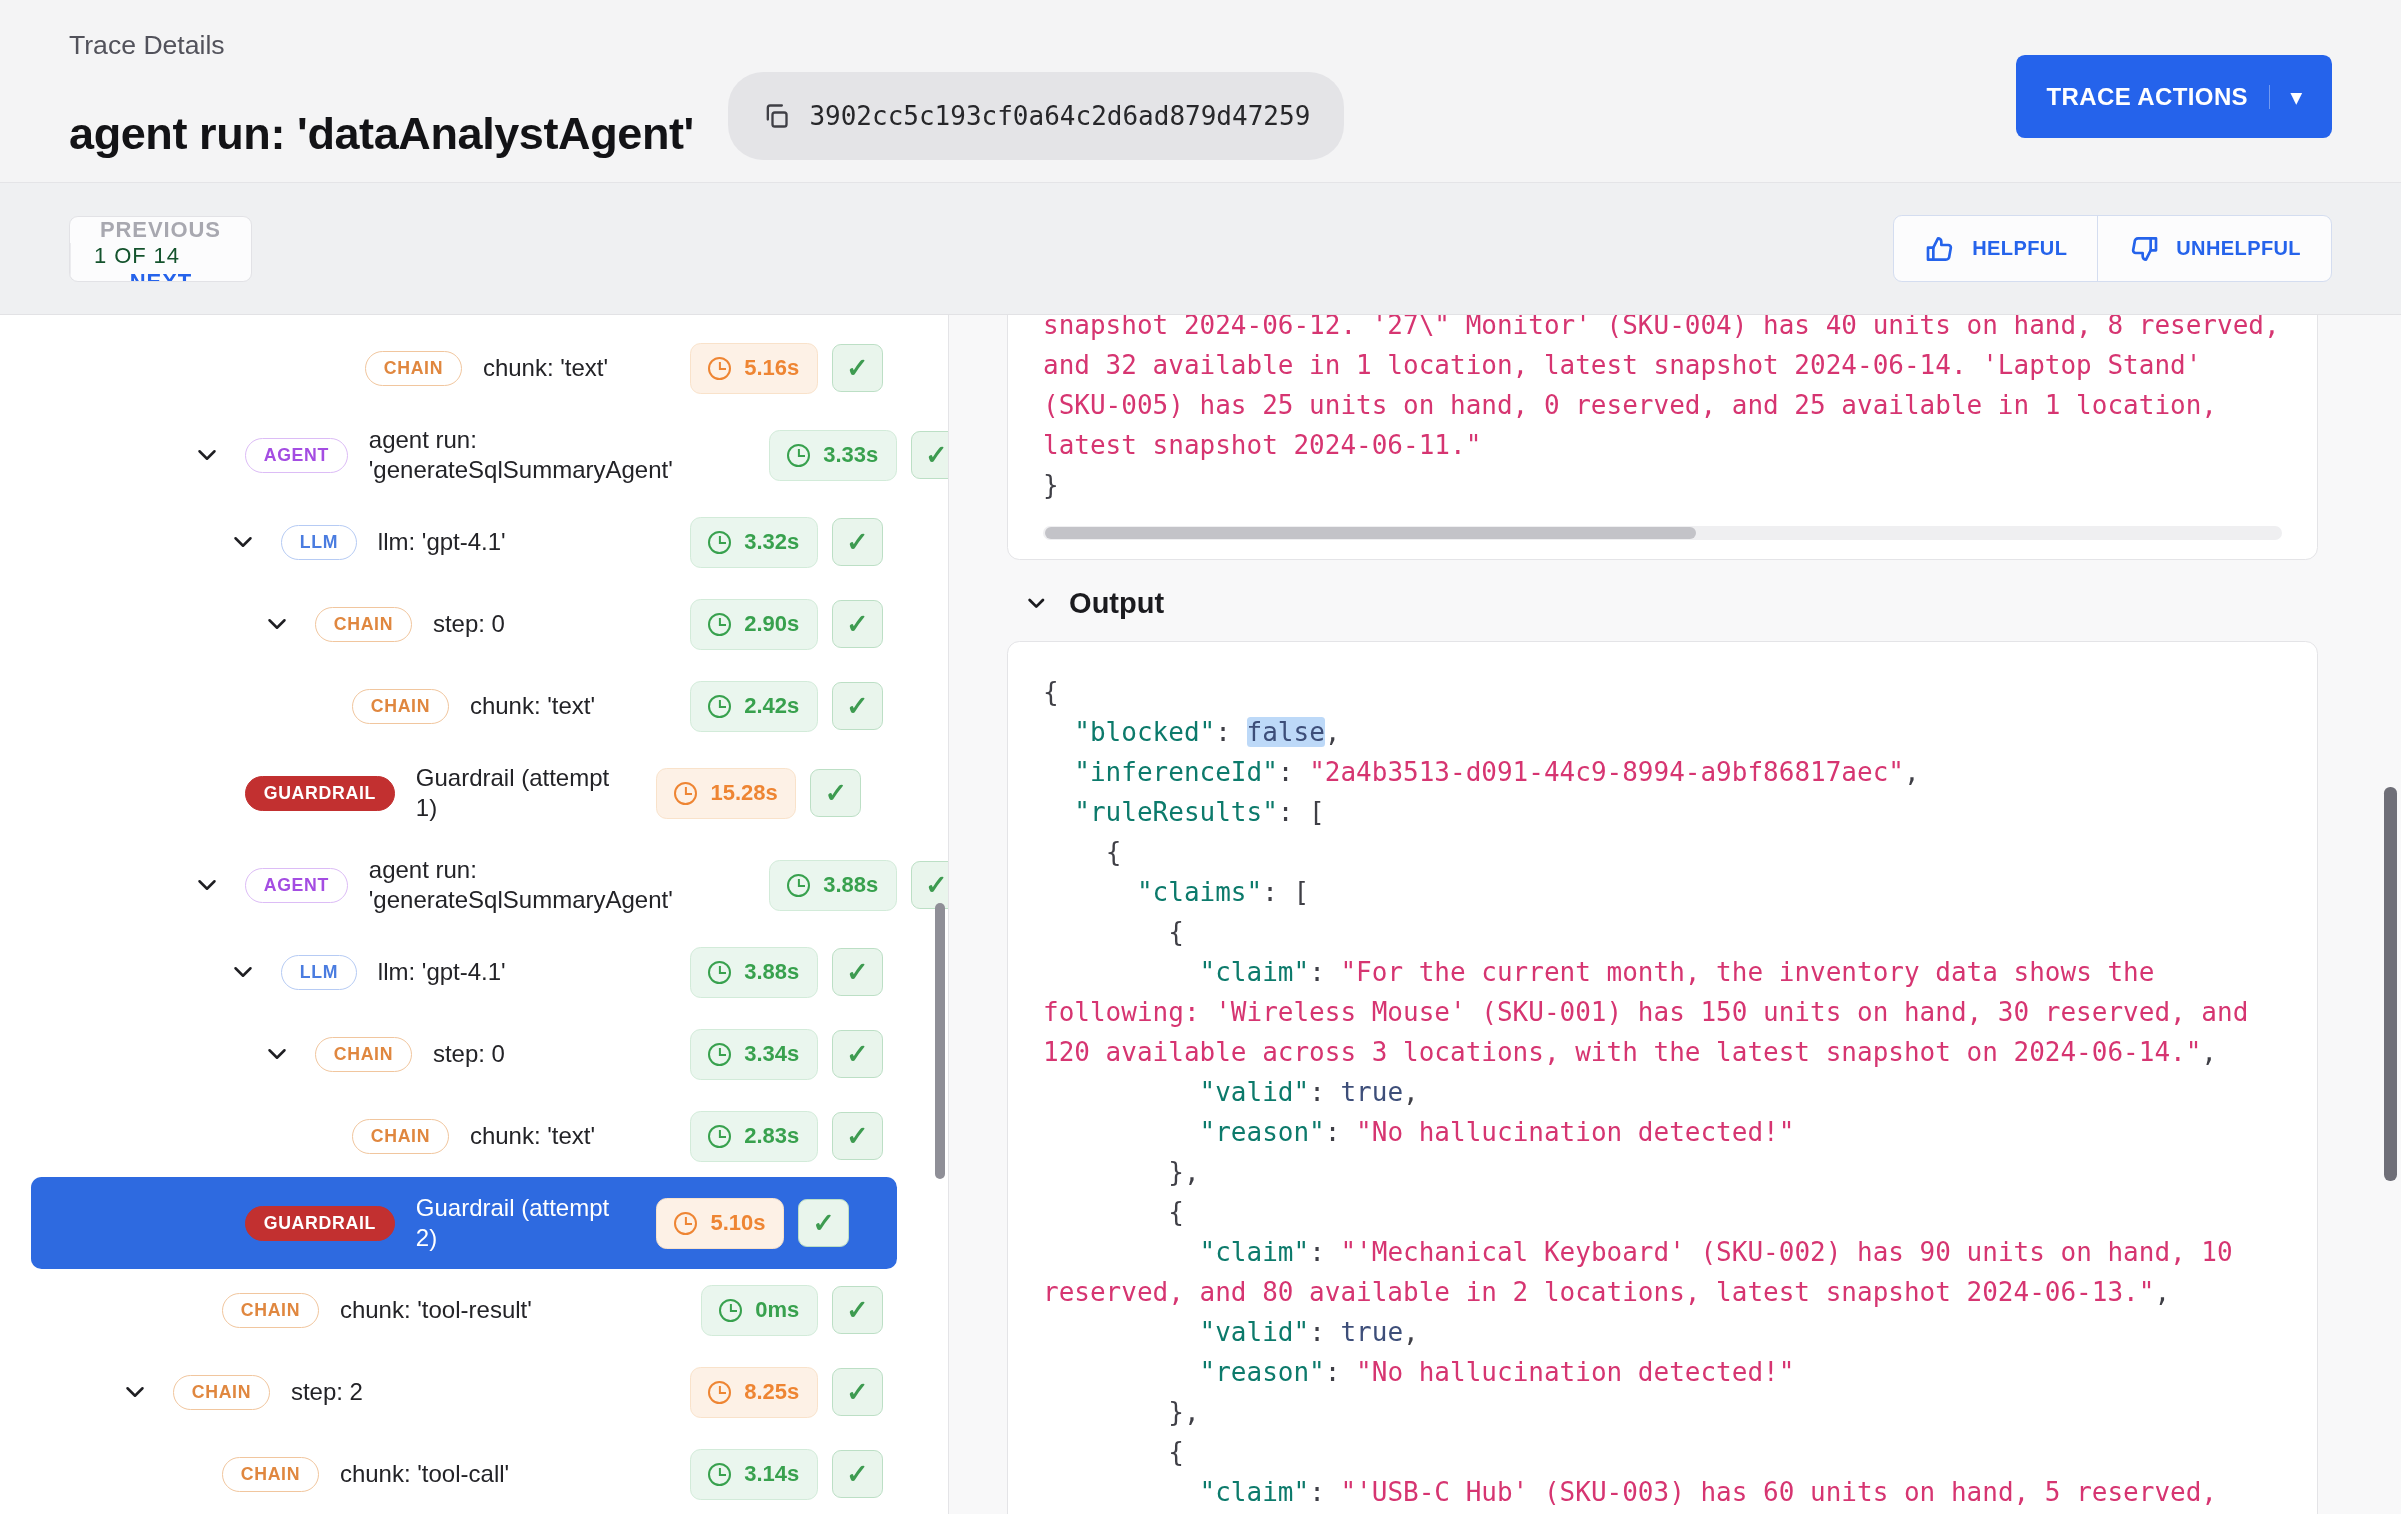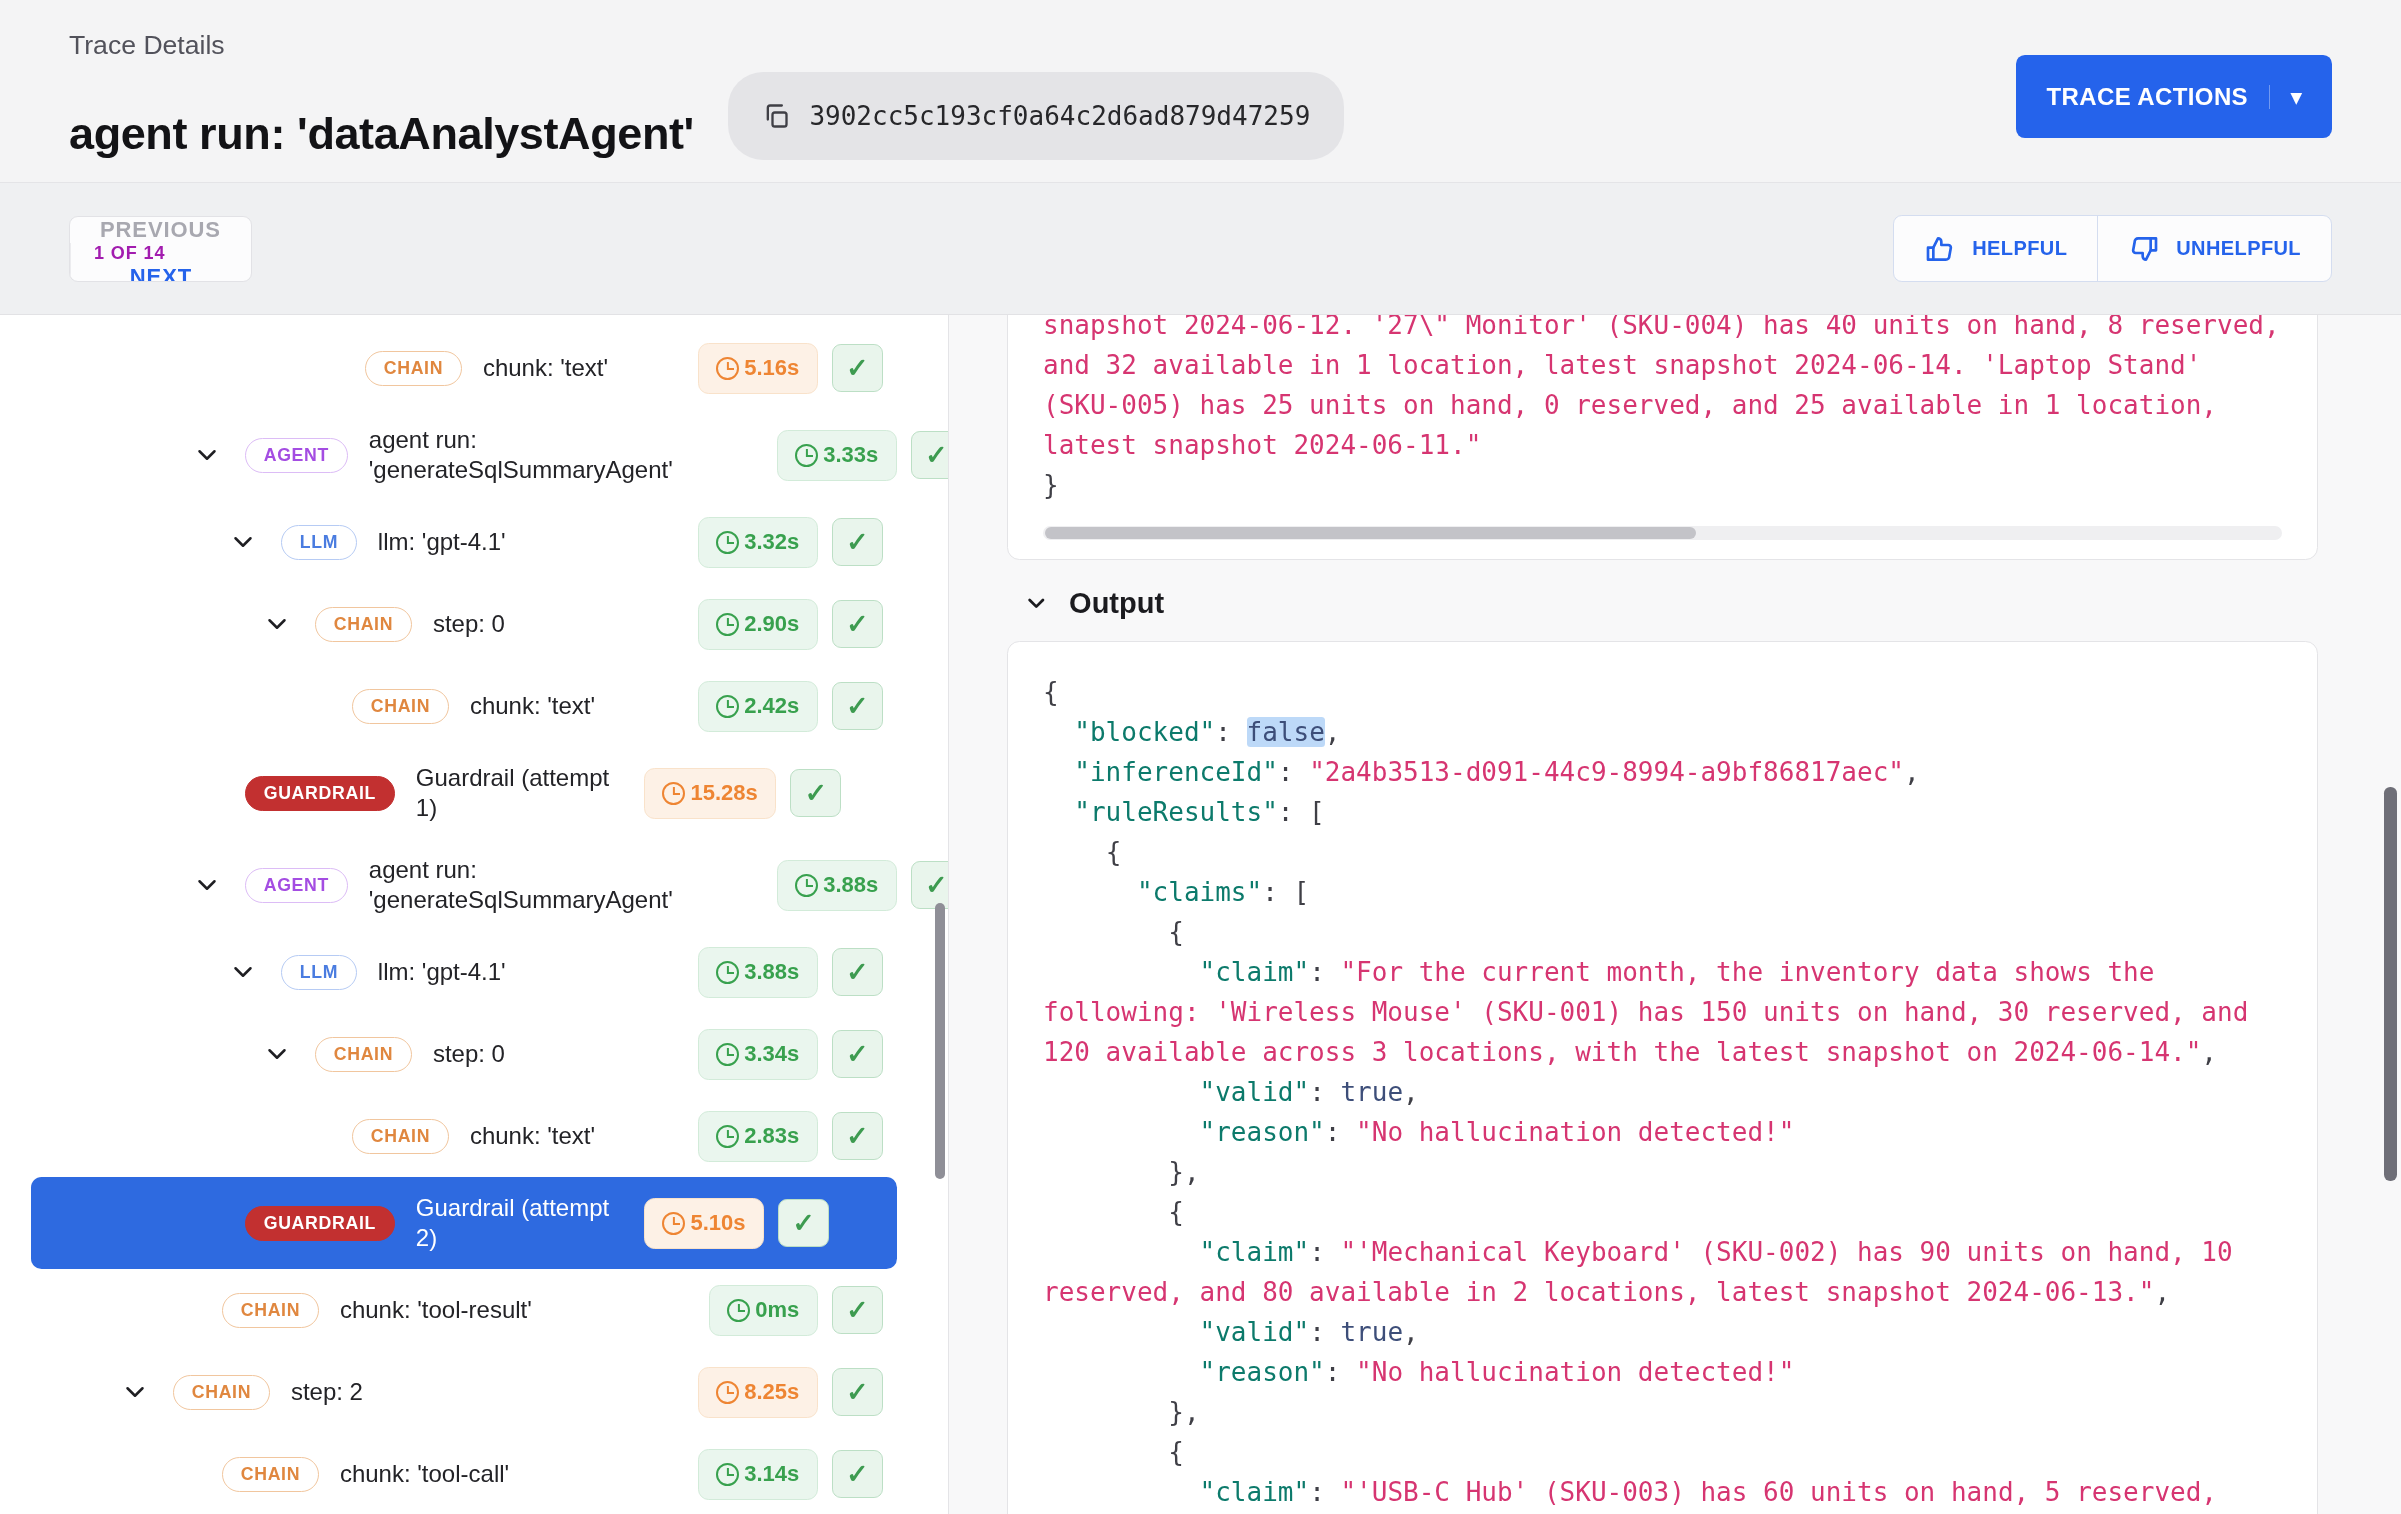--- a/index.html
+++ b/index.html
@@ -24,22 +24,22 @@
     font-size: 24px; font-weight: 700; letter-spacing: 0.4px; }
   .trace-actions .caret { font-size: 21px; margin-left: 21px; padding-left: 21px; border-left: 0.9px solid rgba(255,255,255,0.35); }
 
   
   .toolbar { height: 133px; background: #eff0f2; border-top: 0.9px solid #e4e4e7; border-bottom: 0.9px solid #e2e2e5;
     display: flex; align-items: center; justify-content: space-between; padding: 0 69px; }
   .pager { display: flex; align-items: stretch; height: 66px; background: #fcfcfd; border: 0.9px solid #e2e2e6; border-radius: 8.9px; overflow: hidden; flex-direction: column; }
   .pager-btn { background: transparent; border: none; font-size: 22px; font-weight: 600; letter-spacing: 0.9px; padding: 0 30px; }
   .pager-btn.prev { color: #a8a8b0; }
   .pager-btn.next { color: #2563eb; border-left: 0.9px solid #ececef; }
-  .pager-pos { display: flex; align-items: center; padding: 0 23px; font-size: 18px; font-weight: 700; letter-spacing: 0.9px;
-    color: #a21caf; border-left: 0.9px solid #ececef; }
+  .pager-pos { display: flex; align-items: center; padding: 0 23px; font-size: 22px; font-weight: 400; letter-spacing: 0.9px;
+    color: #14532d; border-left: 0.9px solid #ececef; }
   .feedback { display: flex; height: 67px; background: #fcfcfd; border: 0.9px solid #d4ddf0; border-radius: 8.9px; overflow: hidden; }
   .fb-btn { display: flex; align-items: center; gap: 16px; padding: 0 30px; background: transparent; border: none;
     color: #2563eb; font-size: 20px; font-weight: 700; letter-spacing: 0.4px; }
   .fb-btn + .fb-btn { border-left: 0.9px solid #d4ddf0; }
   .thumb { width: 32px; height: 32px; fill: none; stroke: #2563eb; stroke-width: 2; stroke-linecap: round; stroke-linejoin: round; }
 
   
   .main { display: flex; height: 1199px; position: relative; background: #fff; }
 
   
@@ -55,22 +55,22 @@
   .chev svg { width: 30px; height: 30px; fill: none; stroke: #1f1f23; stroke-width: 2; stroke-linecap: round; stroke-linejoin: round; }
   .badge { flex: none; display: inline-flex; align-items: center; justify-content: center; padding: 6.2px 17.7px;
     border-radius: 885px; font-size: 17.7px; font-weight: 700; letter-spacing: 0.7px; border: 1.8px solid transparent;
     background: #fff; white-space: nowrap; }
   .b-chain { color: #e0873f; border-color: #f1c69e; }
   .b-agent { color: #a44de2; border-color: #dcbcf6; }
   .b-llm { color: #4a7ce0; border-color: #b6cbf4; }
   .b-guardrail { color: #fff; background: #c23030; border-color: #c23030; }
   .row-label { flex: 1; min-width: 0; margin-left: 21px; font-size: 24px; line-height: 30px; color: #232327; }
   .lbl-narrow { max-width: 214px; }
-  .dur { flex: none; display: inline-flex; align-items: center; gap: 5px; height: 51px; padding: 0 17.7px;
-    margin-left: 14px; border-radius: 10.6px; font-size: 22px; font-weight: 600; white-space: nowrap; }
+  .dur { flex: none; display: inline-flex; align-items: center; gap: 13px; height: 51px; padding: 0 17.7px;
+    margin-left: 26px; border-radius: 10.6px; font-size: 22px; font-weight: 600; white-space: nowrap; }
   .d-green { background: #eaf6ee; color: #38a14e; border: 0.9px solid #d2ebd9; }
   .d-orange { background: #fdf1e6; color: #ee8533; border: 0.9px solid #f9e2ca; }
   .clock { width: 23px; height: 23px; flex: none; border: 2.2px solid currentColor; border-radius: 50%; position: relative; }
   .clock::before { content: ""; position: absolute; left: 50%; top: 2.7px; width: 2.2px; height: 8px; background: currentColor; transform: translateX(-50%); }
   .clock::after { content: ""; position: absolute; left: 50%; top: 8.9px; width: 6.2px; height: 2.2px; background: currentColor; }
   .check { flex: none; width: 51px; height: 48px; margin-left: 14px; border-radius: 8.9px;
     background: #e9f5ec; border: 1.8px solid #bcdfc5; color: #3d9b50;
     display: flex; align-items: center; justify-content: center; font-size: 26.6px; font-weight: 700; }
   .tree-thumb { position: absolute; right: 2.7px; top: 588px; width: 10.6px; height: 276px; border-radius: 5.3px; background: #8f8f97; }
 

